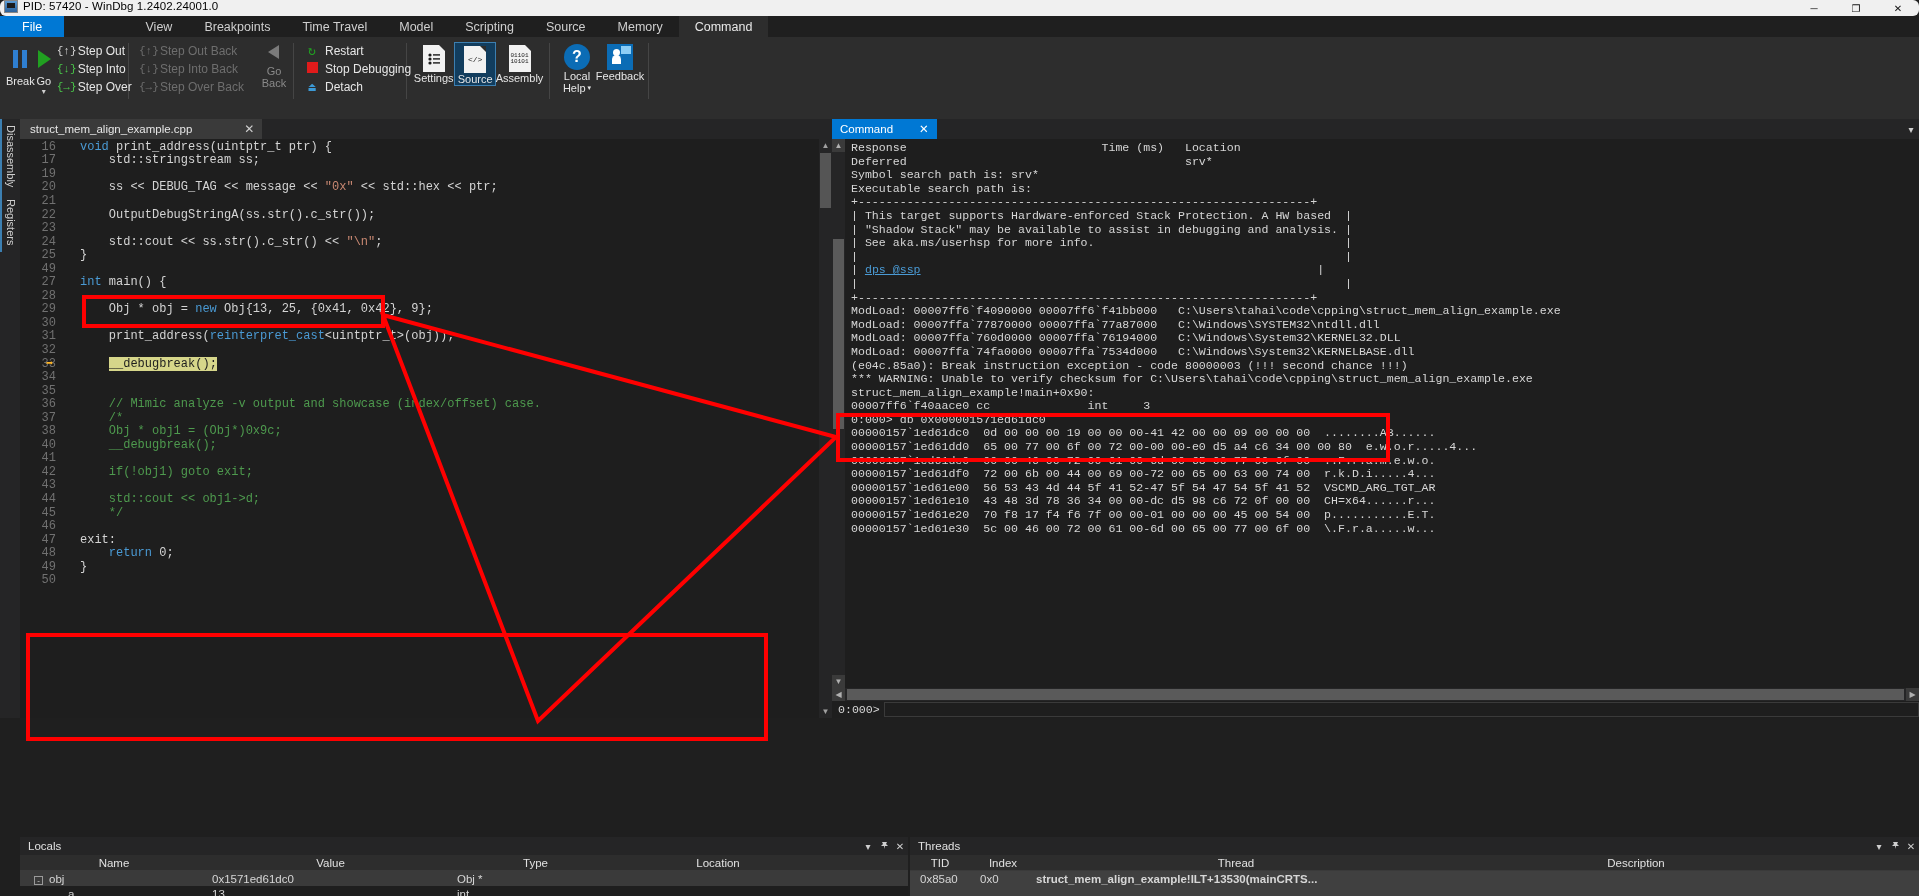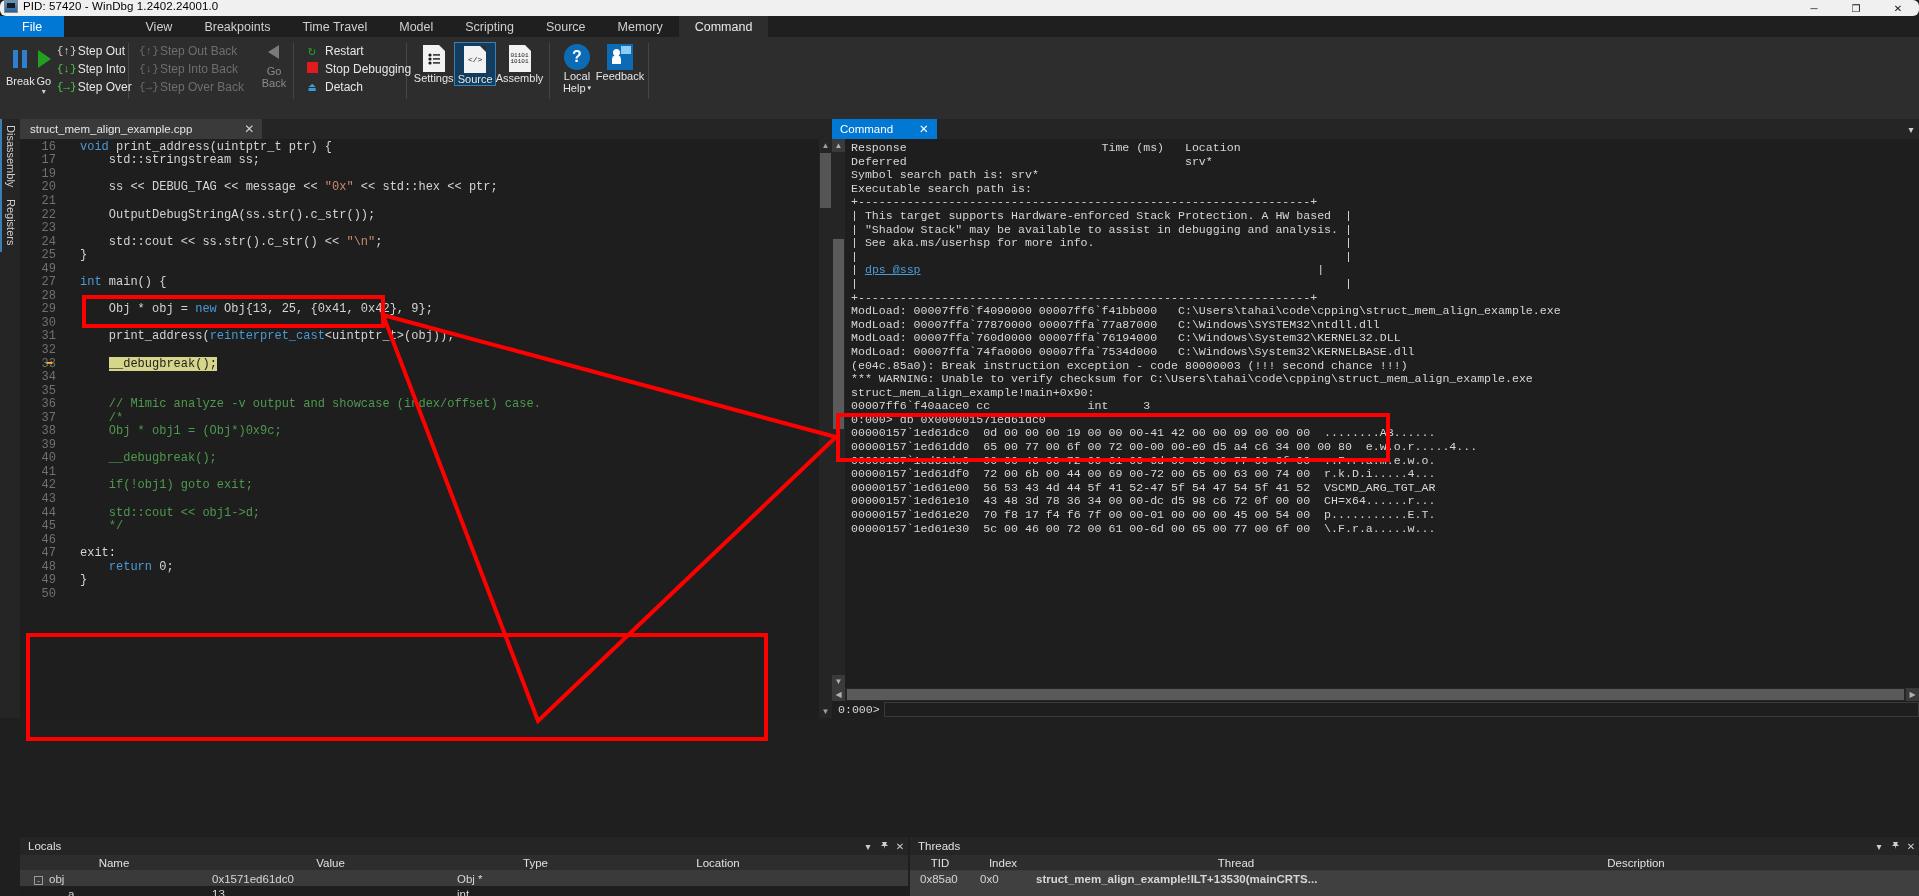--- a/index.html
+++ b/index.html
@@ -394,21 +394,20 @@
             <div class="crow"><span class="lnum">29</span><span class="ctext"><span class="fn">    Obj * obj = </span><span class="kw">new </span><span class="fn">Obj{13, 25, {0x41, 0x42}, 9};</span></span></div>
             <div class="crow"><span class="lnum">30</span><span class="ctext"></span></div>
             <div class="crow"><span class="lnum">31</span><span class="ctext"><span class="fn">    print_address(</span><span class="kw">reinterpret_cast</span><span class="fn">&lt;uintptr_t&gt;(obj));</span></span></div>
             <div class="crow"><span class="lnum">32</span><span class="ctext"></span></div>
             <div class="crow" style="position: relative;"><span class="lnum">33</span><span style="position: absolute; left: 26px; color: rgb(255, 182, 39); font-size: 12px;">➡</span><span class="ctext"><span class="fn">    </span><span class="hl">__debugbreak();</span></span></div>
             <div class="crow"><span class="lnum">34</span><span class="ctext"></span></div>
             <div class="crow"><span class="lnum">35</span><span class="ctext"></span></div>
             <div class="crow"><span class="lnum">36</span><span class="ctext"><span class="cmt">    // Mimic analyze -v output and showcase (index/offset) case.</span></span></div>
             <div class="crow"><span class="lnum">37</span><span class="ctext"><span class="cmt">    /*</span></span></div>
             <div class="crow"><span class="lnum">38</span><span class="ctext"><span class="cmt">    Obj * obj1 = (Obj*)0x9c;</span></span></div>
-            <div class="crow"><span class="lnum">39</span><span class="ctext"></span></div>
             <div class="crow"><span class="lnum">40</span><span class="ctext"><span class="cmt">    __debugbreak();</span></span></div>
             <div class="crow"><span class="lnum">41</span><span class="ctext"></span></div>
             <div class="crow"><span class="lnum">42</span><span class="ctext"><span class="cmt">    if(!obj1) goto exit;</span></span></div>
             <div class="crow"><span class="lnum">43</span><span class="ctext"></span></div>
             <div class="crow"><span class="lnum">44</span><span class="ctext"><span class="cmt">    std::cout &lt;&lt; obj1-&gt;d;</span></span></div>
             <div class="crow"><span class="lnum">45</span><span class="ctext"><span class="cmt">    */</span></span></div>
             <div class="crow"><span class="lnum">46</span><span class="ctext"></span></div>
             <div class="crow"><span class="lnum">47</span><span class="ctext"><span class="fn">exit:</span></span></div>
             <div class="crow"><span class="lnum">48</span><span class="ctext"><span class="fn">    </span><span class="kw">return </span><span class="fn">0;</span></span></div>
             <div class="crow"><span class="lnum">49</span><span class="ctext"><span class="fn">}</span></span></div>

